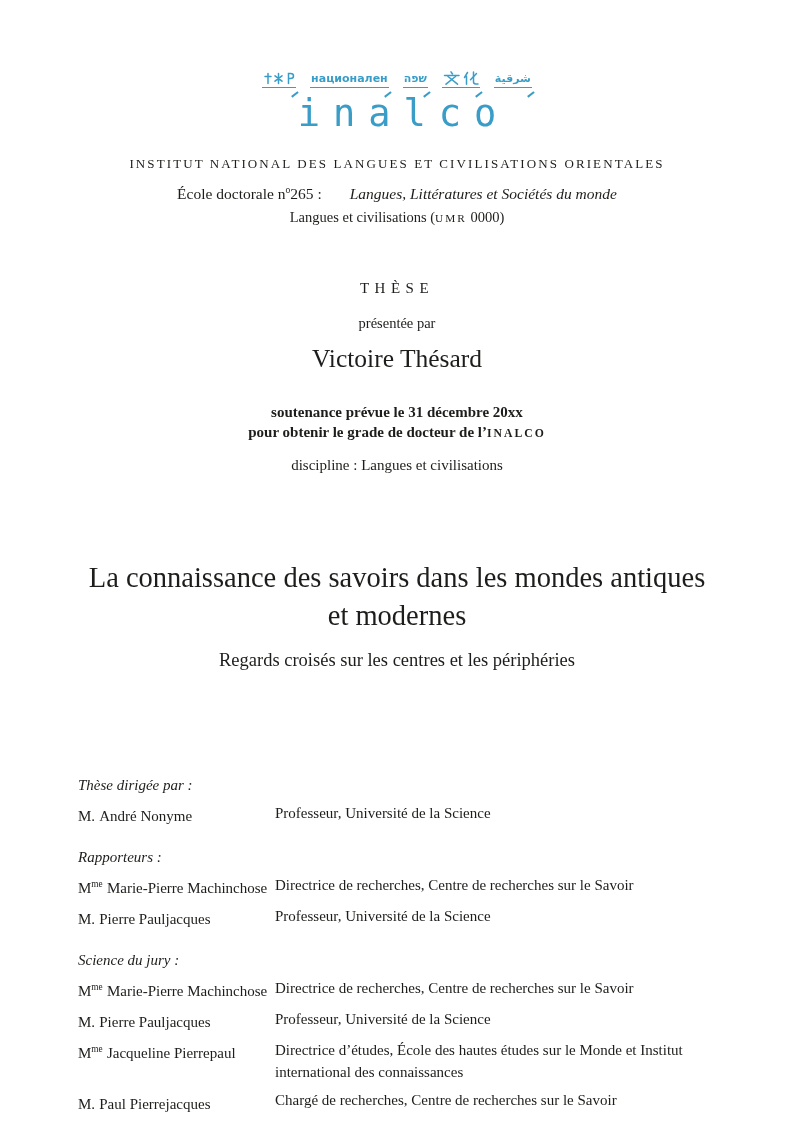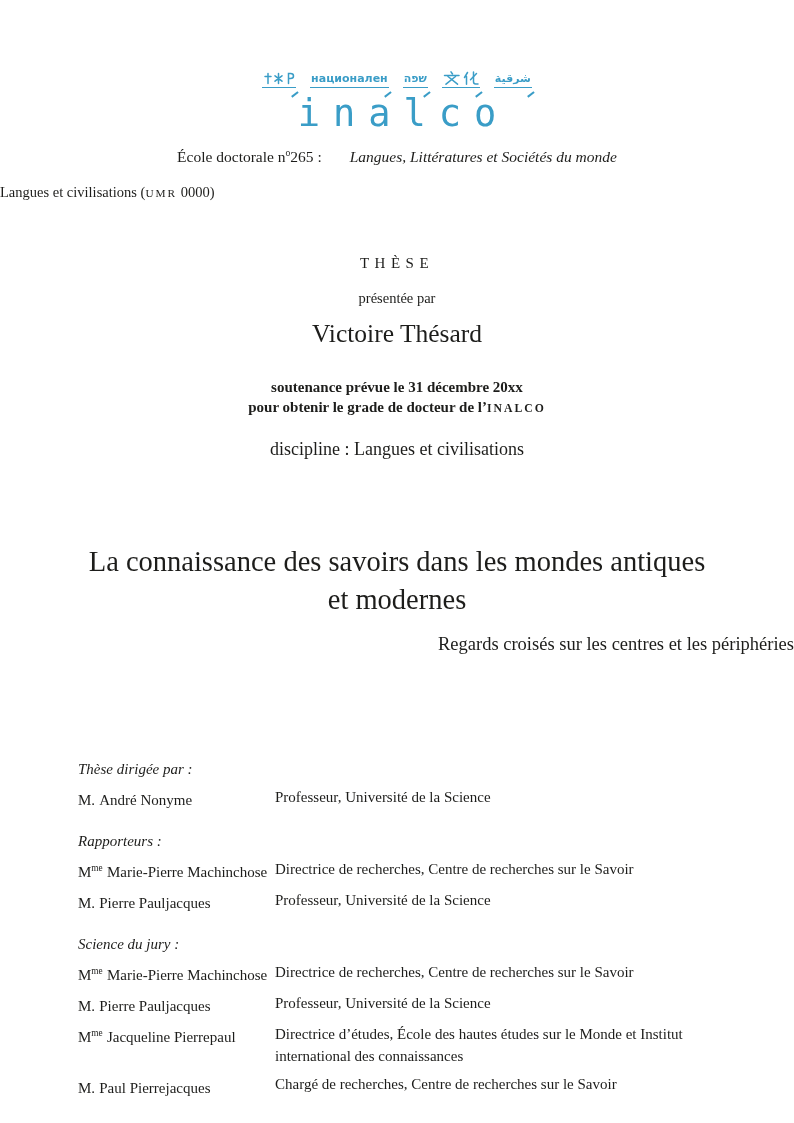--- a/index.html
+++ b/index.html
@@ -42,37 +42,37 @@
     letter-spacing:13px; text-indent:13px;
   }
 
   
   .institute {
     margin-top:20px; text-align:center;
     font-size:13px; letter-spacing:2.1px; line-height:17px;
   }
   .school-line { margin-top:8px; text-align:center; font-size:15.5px; line-height:20px; }
   .school-line .school-name { font-style:italic; margin-left:24px; }
-  .unit-line { margin-top:16px; text-align:left; font-size:14.5px; line-height:18px; }
+  .unit-line { margin-top:4px; text-align:center; font-size:14.5px; line-height:18px; }
   .acr { font-size:0.78em; letter-spacing:2px; }
   sup { font-size:0.62em; }
 
   
   .these { margin-top:52px; text-align:center; font-size:15px; letter-spacing:5.5px; line-height:18px; }
   .presentee { margin-top:17px; text-align:center; font-size:14.5px; line-height:18px; }
   .author { margin-top:11px; text-align:center; font-size:25.5px; line-height:32px; }
   .defense { margin-top:28px; text-align:center; font-size:15px; line-height:19.5px;font-weight:bold; }
-  .discipline { margin-top:22px; text-align:center; font-size:18px; line-height:19px; }
+  .discipline { margin-top:13px; text-align:center; font-size:15px; line-height:19px; }
 
   
   .title {
     margin:84px auto 0 auto; max-width:640px;
     text-align:center; font-size:28.5px; font-weight:400; line-height:38px;
   }
-  .subtitle { margin-top:13px; text-align:right; font-size:18.5px; line-height:24px; }
+  .subtitle { margin-top:13px; text-align:center; font-size:18.5px; line-height:24px; }
 
   
   .jury { margin:104px 74px 0 78px; font-size:15px; }
   .jury-section { margin-top:22px; }
   .jury-section:first-child { margin-top:0; }
   .jury-heading { font-style:italic; line-height:19px; }
   .jury-row {
     display:grid; grid-template-columns:197px 1fr;
     margin-top:8px; line-height:19px;
   }
@@ -104,20 +104,21 @@
           <path d="M24.5 1.5 L21.5 6.5 M23.5 5.5 V13.2"></path>
           <path d="M33.5 2.5 L27.5 8.8"></path>
           <path d="M30.5 1 V10.8 Q30.5 13 32.6 13 H35"></path>
         </svg>
       </span>
       <span class="script-item">شرقية</span>
     </div>
     <div class="wordmark">inalco</div>
   </div>
 
+  <div class="institute">INSTITUT NATIONAL DES LANGUES ET CIVILISATIONS ORIENTALES</div>
 
   <div class="school-line">
     <span>École doctorale n</span><sup>o</sup><span>265 :</span>
     <span class="school-name">Langues, Littératures et Sociétés du monde</span>
   </div>
 
   <div class="unit-line">
     <span>Langues et civilisations (</span><span class="acr">UMR</span> <span>0000)</span>
   </div>
 

